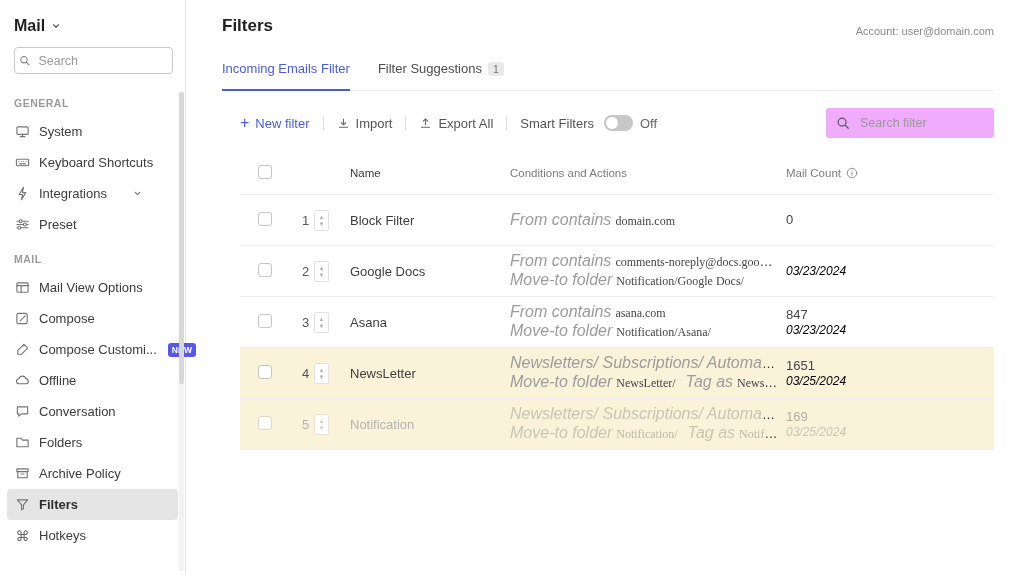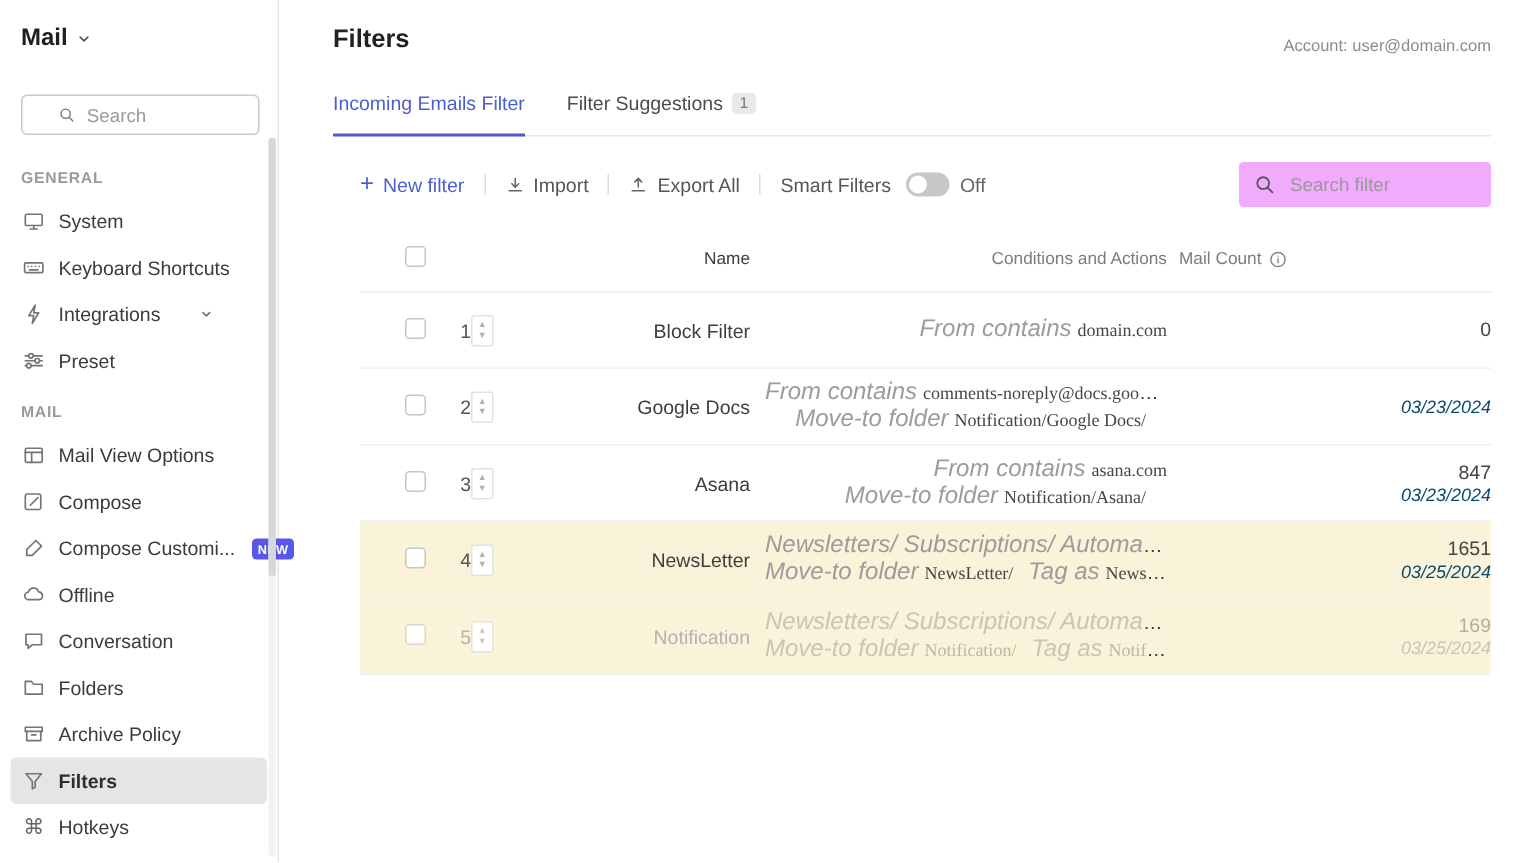--- a/index.html
+++ b/index.html
@@ -2,21 +2,21 @@
 <html><head>
 <meta charset="utf-8">
 <style>
   * { box-sizing: border-box; }
   body { margin:0; background:#fff; }
   .app { width:1024px; height:575px; display:flex; font-family:"Liberation Sans","DejaVu Sans",sans-serif; color:#333; background:#fff; overflow:hidden; position:relative; }
 
   
   .sidebar { width:186px; min-width:186px; border-right:1px solid #e3e3e3; position:relative; background:#fff; }
   .sb-title { display:flex; align-items:center; gap:6px; padding:17px 14px 12px; font-size:16px; font-weight:700; color:#1f1f1f; cursor:pointer; }
-  .sb-search { margin:16px 12px 10px 14px; border:1px solid #c9c9c9; border-radius:4px; height:27px; display:flex; align-items:center; gap:6px; padding:0 24px; background:#fff; }
+  .sb-search { margin:0 12px 10px 14px; border:1px solid #c9c9c9; border-radius:4px; height:27px; display:flex; align-items:center; gap:6px; padding:0 4px; background:#fff; }
   .sb-search input { border:0; outline:0; width:100%; font-size:12.5px; font-family:inherit; color:#333; background:transparent; }
   .sb-search input::placeholder { color:#9a9a9a; }
   .sb-head { padding:13px 14px 7px; font-size:10.5px; font-weight:700; color:#9a9a9a; letter-spacing:.5px; }
   .sb-item { height:31px; display:flex; align-items:center; gap:9px; margin:0 7px; padding:0 8px; border-radius:4px; font-size:13px; color:#3b3b3b; cursor:pointer; white-space:nowrap; }
   .sb-item .ic { color:#757575; flex:0 0 15px; }
   .sb-item.sel { background:#e5e5e5; font-weight:700; color:#2d2d2d; }
   .badge-new { background:#5857e8; color:#fff; font-size:8.5px; font-weight:700; padding:2px 4px; border-radius:3px; margin-left:2px; letter-spacing:.2px; }
   .sb-chev { color:#8a8a8a; margin-left:14px; }
   .cmd-ic { font-size:14px; color:#666; width:15px; text-align:center; flex:0 0 15px; }
   .sb-scrollbar { position:absolute; top:92px; right:1px; width:5px; bottom:4px; background:#f3f3f3; border-radius:2px; }
@@ -41,37 +41,37 @@
   .tb-sep { width:1px; height:14px; background:#ddd; margin:0 13px; }
   .toggle { width:29px; height:16px; border-radius:9px; background:#c7c7c7; position:relative; margin:0 7px 0 10px; cursor:pointer; flex:0 0 29px; }
   .toggle .knob { position:absolute; left:2px; top:2px; width:12px; height:12px; border-radius:50%; background:#fff; }
   .toggle-state { color:#666; }
   .tb-search { margin-left:auto; background:#f0abfc; border-radius:3px; height:30px; width:168px; display:flex; align-items:center; gap:8px; padding:0 10px; }
   .tb-search .ic { color:#555; flex:0 0 14px; }
   .tb-search input { border:0; outline:0; background:transparent; width:100%; font-size:12.5px; font-family:inherit; color:#333; }
   .tb-search input::placeholder { color:#999; }
 
   
-  .table { margin:12px 0 0 18px;text-align:right; }
+  .table { margin:12px 0 0 18px; }
   .thead, .trow { display:grid; grid-template-columns:44px 30px 26px 160px 278px 1fr; align-items:center; }
   .thead { height:44px; border-bottom:1px solid #ebebeb; color:#7c7c7c; font-size:11.5px; }
   .trow { height:51px; border-bottom:1px solid #f0f0f0; font-size:13px; cursor:pointer; }
   .trow.hl { background:#faf3d9; }
   .checkbox { display:inline-block; width:14px; height:14px; border:1.5px solid #c6c6c6; border-radius:3px; background:#fff; margin-left:18px; cursor:pointer; }
   .c-num { color:#555; padding-left:18px; }
   .c-step { display:flex; flex-direction:column; align-items:center; gap:1px; color:#b0b0b0; font-size:6px; line-height:6px; width:15px; border:1px solid #e2e2e2; border-radius:2px; padding:3px 0; background:#fff; cursor:pointer; }
   .c-name { padding-left:10px; color:#3d3d3d; }
   .c-cond { padding-left:10px; overflow:hidden; }
   .cline { line-height:17px; white-space:nowrap; overflow:hidden; text-overflow:ellipsis; }
   .lbl { font-style:italic; color:#9c9c9c; font-size:16px; }
   .val { color:#454545; font-size:12px; margin-left:4px;font-family:Liberation Serif, serif; }
   .tg { margin-left:10px; }
   .c-count { padding-left:8px; }
   .count { color:#444; font-size:13px; line-height:16px; }
-  .cdate { color:#0c4a6e; font-size:12px; font-style:italic; line-height:15px; }
+  .cdate { color:#000000; font-size:12px; font-style:italic; line-height:15px; }
   .th-count { display:flex; align-items:center; gap:5px; }
   .info-ic { color:#8a8a8a; }
 
   
   .trow.off .c-name { color:#b3b3b3; }
   .trow.off .c-num { color:#b3b3b3; }
   .trow.off .lbl { color:#c9c5b4; }
   .trow.off .val { color:#bcb8a6; }
   .trow.off .count { color:#b3b0a0; }
   .trow.off .cdate { color:#c9c5b4; }

